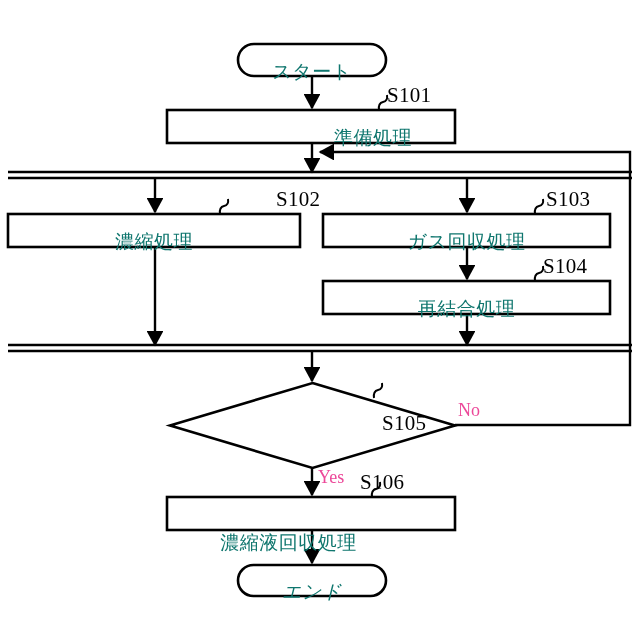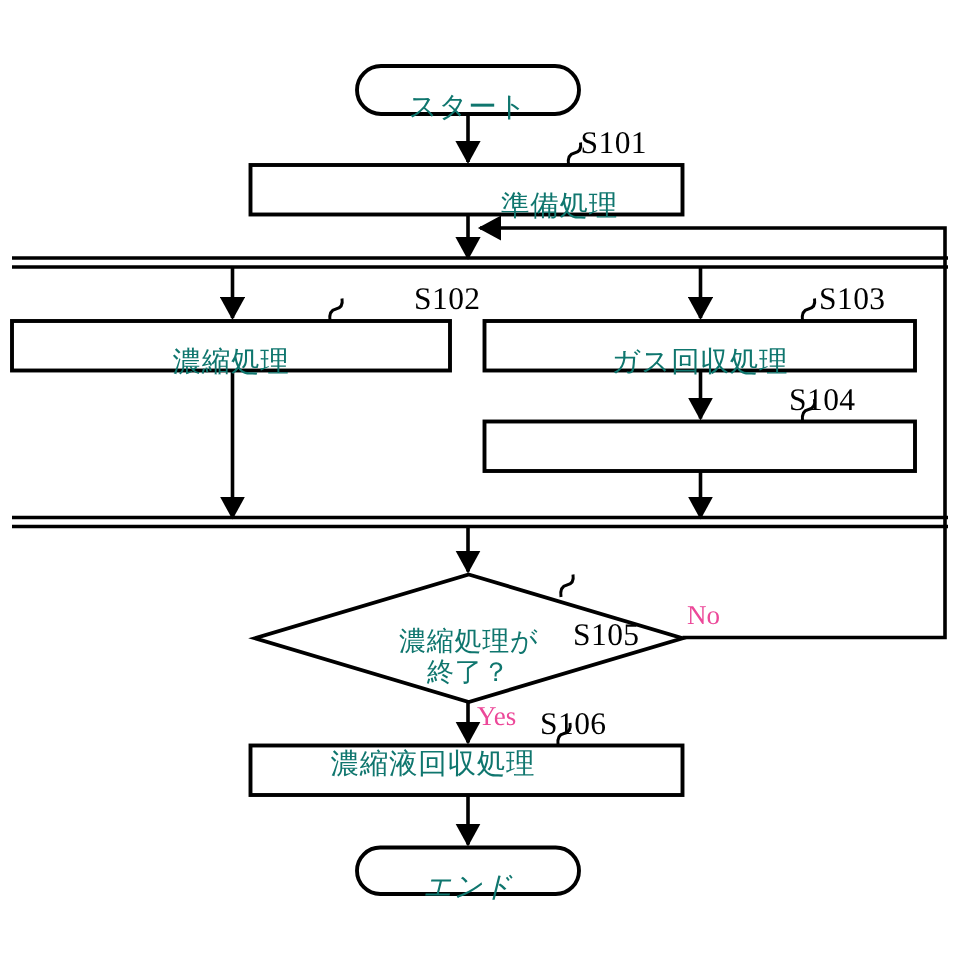--- a/index.html
+++ b/index.html
@@ -128,35 +128,34 @@
   </svg>
 
   <div class="node-label" style="left:238px; top:44px; width:148px; height:32px;">スタート</div>
 
   <div class="node-label" style="left:167px; top:110px; width:348px; height:33px;padding-left:32px;">準備処理</div>
 
   <div class="node-label" style="left:8px; top:214px; width:292px; height:33px;">濃縮処理</div>
 
   <div class="node-label" style="left:323px; top:214px; width:287px; height:33px;">ガス回収処理</div>
 
+  <div class="node-label" style="left:323px; top:281px; width:287px; height:33px;">再結合処理</div>
 
-  <div class="node-label" style="left:205px; top:384px; width:215px; height:84px; font-size:18px;">濃縮処理が
-終了？</div>
 
-  <div class="node-label" style="left:167px; top:482px; width:243px; height:33px;text-align:center;">濃縮液回収処理</div>
+  <div class="node-label" style="left:167px; top:515px; width:243px; height:33px;text-align:center;">濃縮液回収処理</div>
 
   <div class="node-label" style="left:238px; top:565px; width:148px; height:31px;font-style:italic;">エンド</div>
 
   <div class="step-tag" style="left:387px; top:83px;">S101</div>
 
   <div class="step-tag" style="left:228px; top:187px;margin-left:48px;">S102</div>
 
   <div class="step-tag" style="left:518px; top:187px;margin-left:28px;">S103</div>
 
-  <div class="step-tag" style="left:526px; top:254px;text-align:right;">S104</div>
+  <div class="step-tag" style="left:543px; top:254px;text-align:right;">S104</div>
 
   <div class="step-tag" style="left:382px; top:371px;margin-top:40px;">S105</div>
 
   <div class="step-tag" style="left:360px; top:470px;">S106</div>
 
   <div class="branch-label" style="left:458px; top:400px;">No</div>
 
   <div class="branch-label" style="left:318px; top:467px;font-family:Liberation Serif, serif;">Yes</div>
 
 </div>

